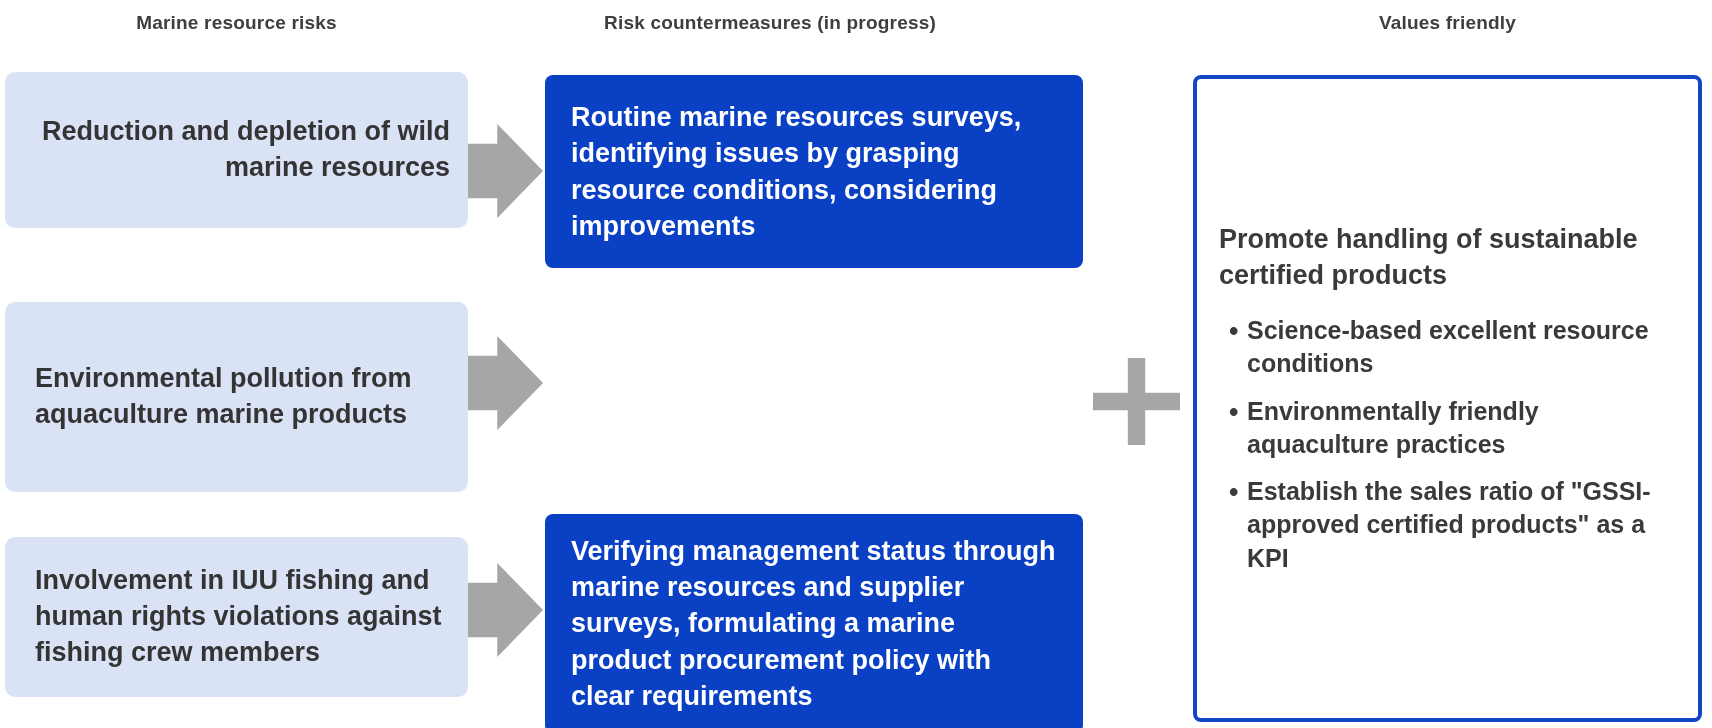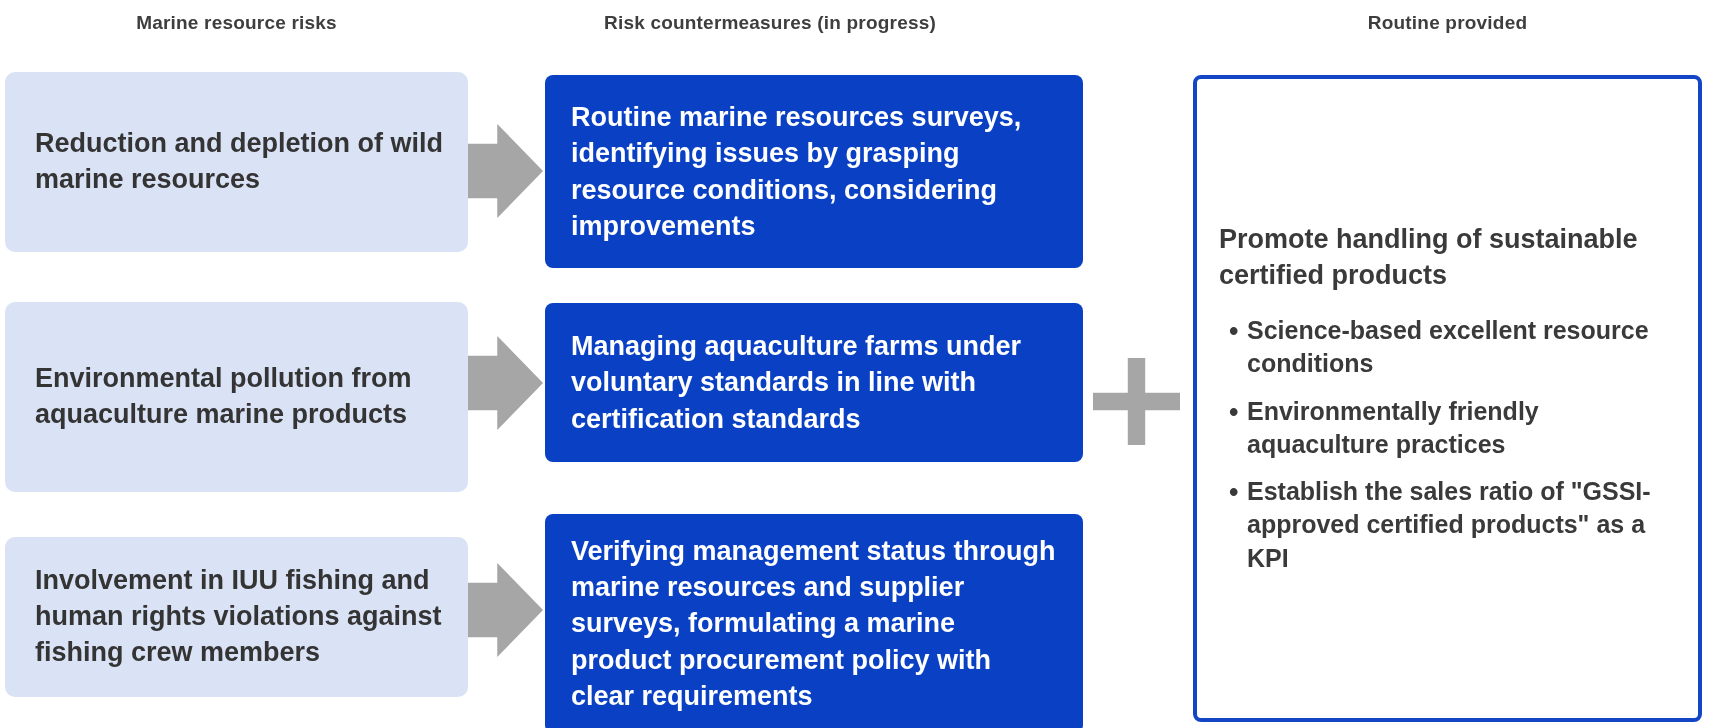--- a/index.html
+++ b/index.html
@@ -35,21 +35,21 @@
     box-sizing: border-box;
     padding: 10px 18px 10px 30px;
   }
   .risk-box p {
     margin: 0;
     font-size: 27px;
     font-weight: 700;
     line-height: 1.33;
     color: #343434;
   }
-  .risk-1 { top: 72px;  height: 180px; }
+  .risk-1 { top: 72px;  height: 156px; text-align: right; }
   .risk-2 { top: 302px; height: 190px; }
   .risk-3 { top: 497px; height: 160px; margin-top: 40px; }
 
   .cm-box {
     position: absolute;
     left: 545px;
     width: 538px;
     background: #0a41c4;
     border-radius: 8px;
     display: flex;
@@ -135,41 +135,38 @@
     color: #3a3a3a;
   }
 </style>
 </head>
 <body>
 
 <div class="canvas">
 
   <div class="col-header hdr-risks">Marine resource risks</div>
   <div class="col-header hdr-cms">Risk countermeasures (in progress)</div>
-  <div class="col-header hdr-values">Routine provided</div>
+  <div class="col-header hdr-values">Values friendly</div>
 
   <div class="risk-box risk-1">
     <p>Reduction and depletion of wild marine resources</p>
   </div>
   <div class="risk-box risk-2">
     <p>Environmental pollution from aquaculture marine products</p>
   </div>
   <div class="risk-box risk-3">
     <p>Involvement in IUU fishing and human rights violations against fishing crew members</p>
   </div>
 
   <div class="arrow arrow-1"></div>
   <div class="arrow arrow-2"></div>
   <div class="arrow arrow-3"></div>
 
   <div class="cm-box cm-1">
     <p>Routine marine resources surveys, identifying issues by grasping resource conditions, considering improvements</p>
-  </div>
-  <div class="cm-box cm-2">
-    <p>Managing aquaculture farms under voluntary standards in line with certification standards</p>
   </div>
   <div class="cm-box cm-3">
     <p>Verifying management status through marine resources and supplier surveys, formulating a marine product procurement policy with clear requirements</p>
   </div>
 
   <div class="plus"></div>
 
   <div class="values-box">
     <p class="values-heading">Promote handling of sustainable certified products</p>
 

